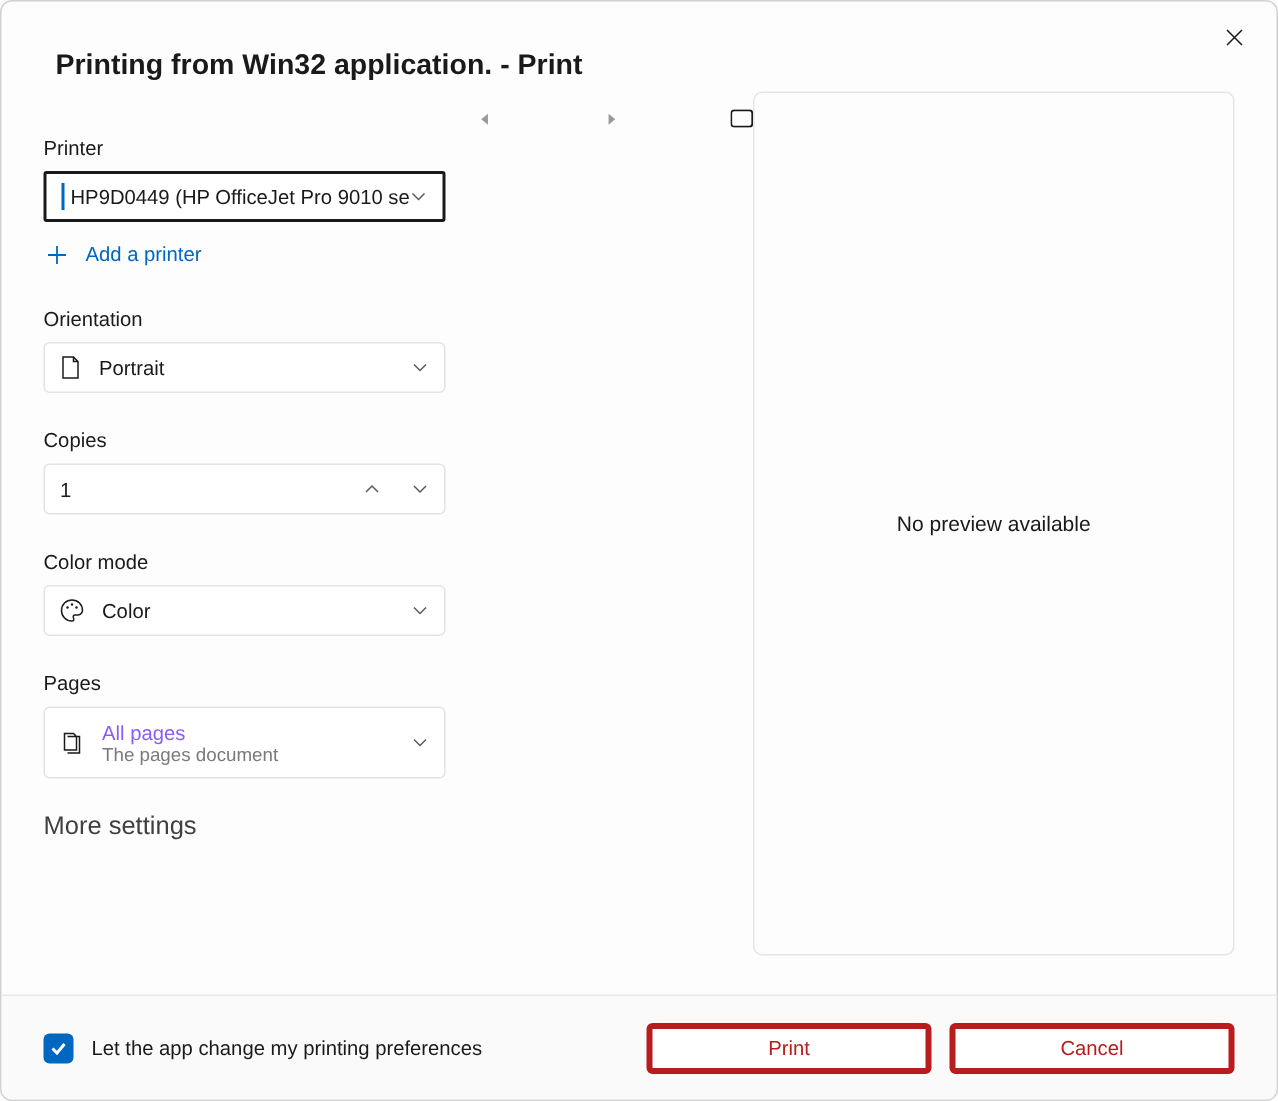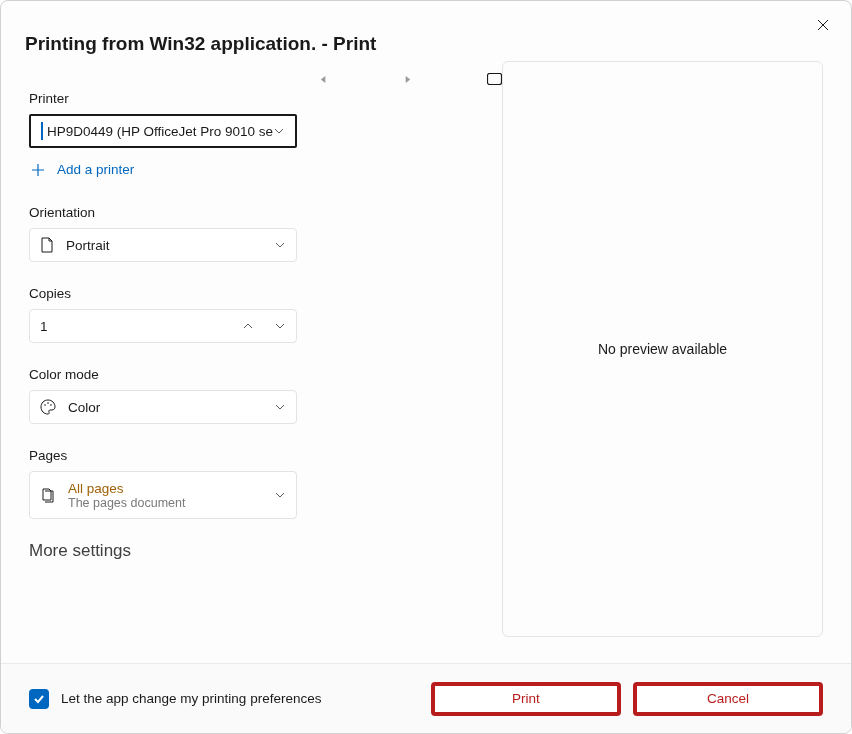--- a/index.html
+++ b/index.html
@@ -13,21 +13,21 @@
       height: 734px;
       background: #fdfdfd;
       border: 1px solid #d1d1d1;
       border-radius: 8px;
       display: flex;
       flex-direction: column;
       overflow: hidden;
     }
     .header {
       position: relative;
-      padding: 18px 28px 0 24px;
+      padding: 18px 28px 0 36px;
     }
     .close-btn {
       position: absolute;
       top: 10px;
       right: 14px;
       width: 28px;
       height: 28px;
       display: flex;
       align-items: center;
       justify-content: center;
@@ -157,21 +157,21 @@
       margin-right: 14px;
       display: flex;
     }
     .pages-box .text-col {
       flex: 1;
       display: flex;
       flex-direction: column;
     }
     .pages-box .primary {
       font-size: 13.5px;
-      color: #a16207;
+      color: #8b5cf6;
     }
     .pages-box .secondary {
       font-size: 12.5px;
       color: #7a7a7a;
     }
     .more-settings {
       margin-top: 22px;
       color: #404040;
       font-size: 17px;
       cursor: pointer;

